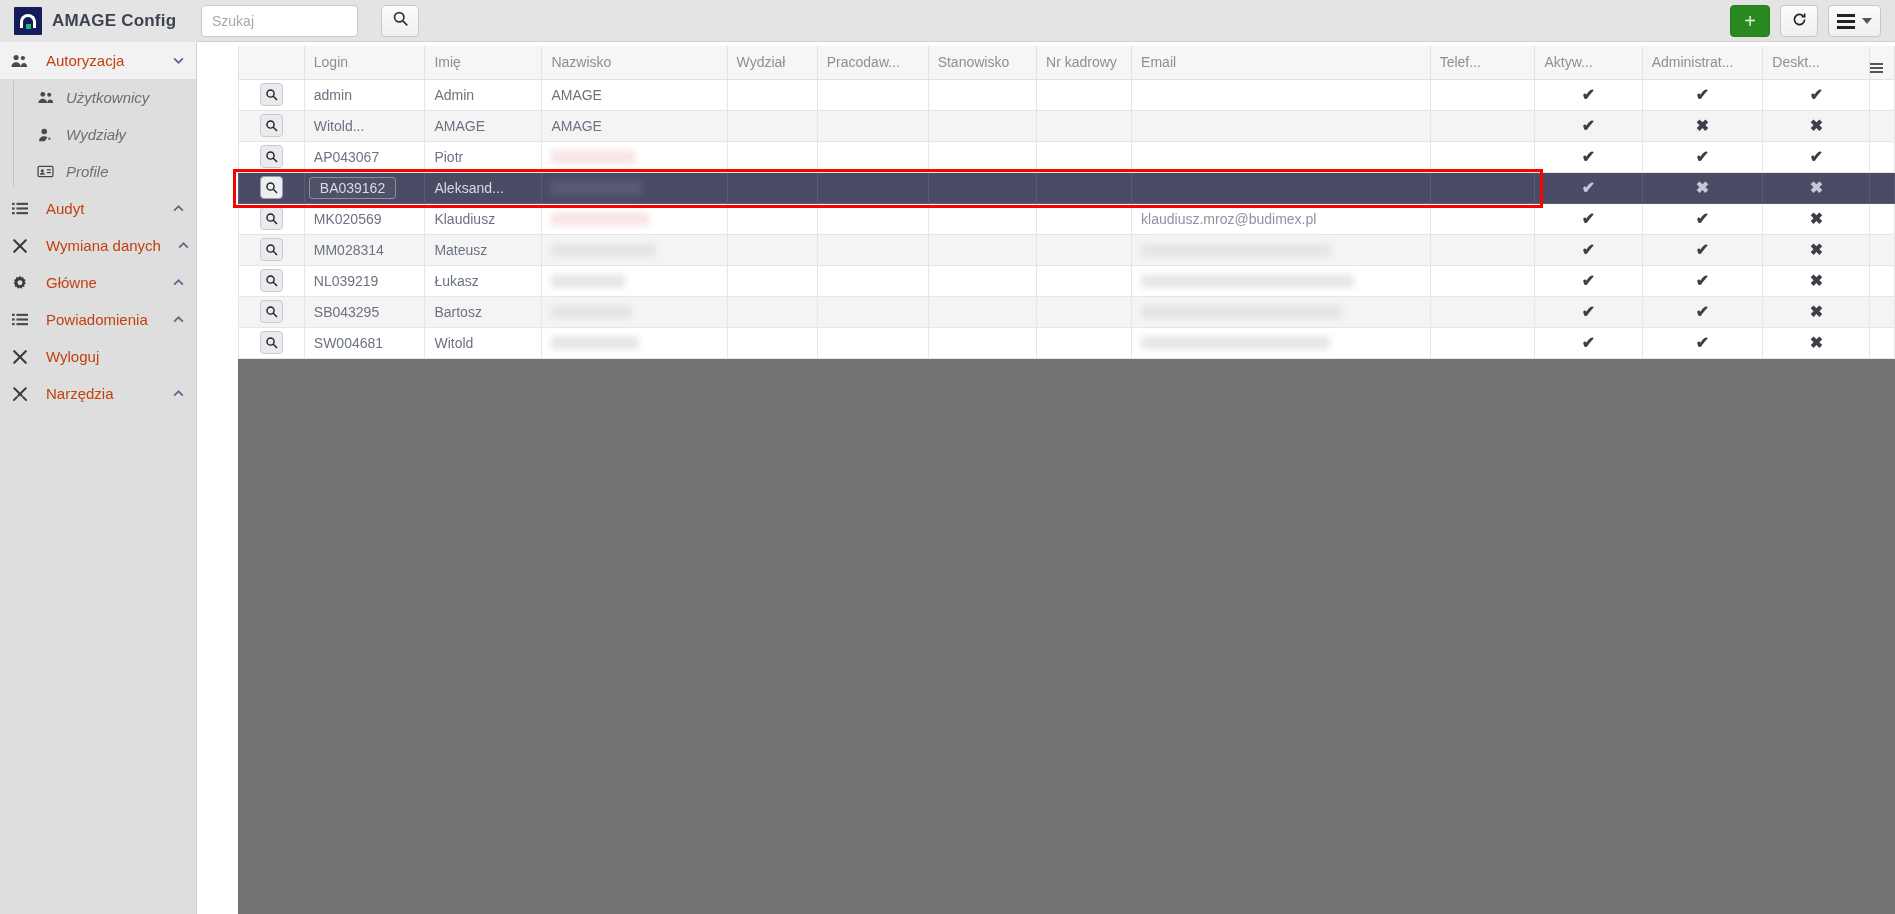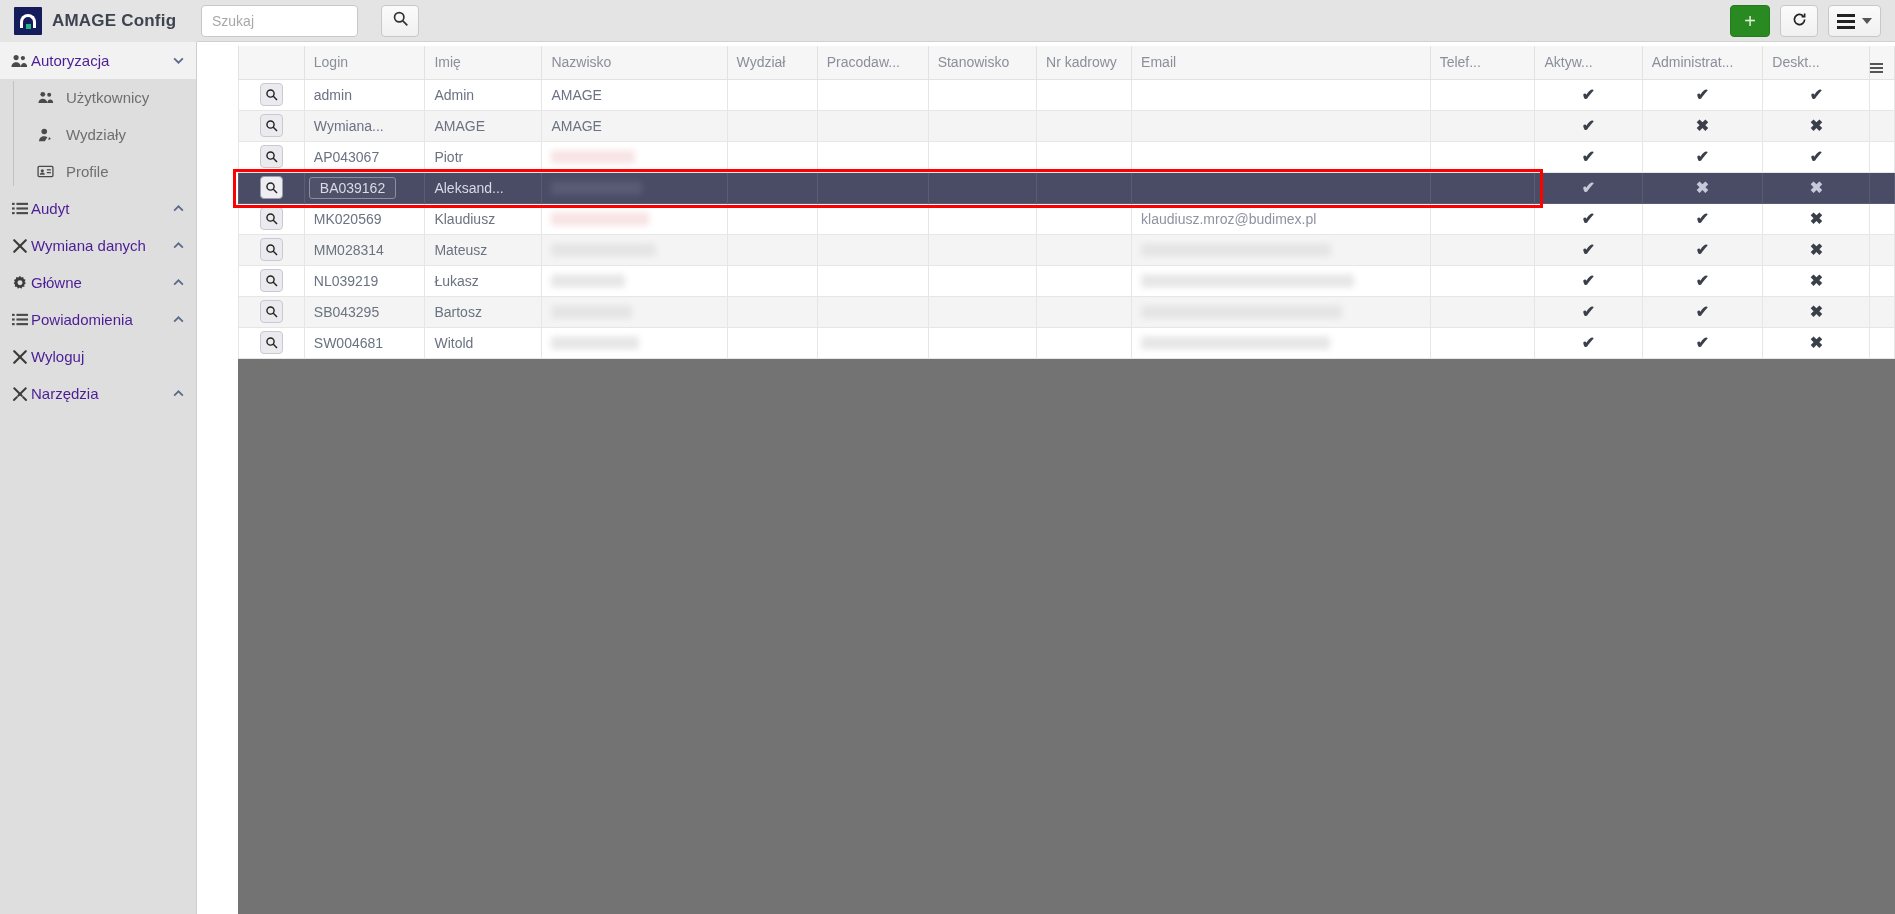--- a/index.html
+++ b/index.html
@@ -80,32 +80,32 @@
   }
 
   
   .sidebar {
     position: absolute; top: 42px; left: 0; width: 197px; height: 872px;
     background: #dedede;
     border-right: 1px solid #cfcfcf;
   }
   .nav-item {
     height: 37px; display: flex; align-items: center;
-    padding: 0 12px 0 10px; gap: 2px; cursor: pointer;
-    color: #4c1d95; font-size: 15px; position: relative;
+    padding: 0 12px 0 10px; gap: 17px; cursor: pointer;
+    color: #c2410c; font-size: 15px; position: relative;
   }
   .nav-item.active { background: #f2f2f2; }
   .nav-item .ic {
     width: 19px; display: flex; align-items: center; justify-content: center;
     color: #4a4a4a; font-size: 14px; flex: 0 0 19px;
   }
   .nav-item .lbl { flex: 1 1 auto; white-space: nowrap; }
   .chev { width: 12px; flex: 0 0 12px; display: flex; justify-content: center; }
   .chev svg { display: block; }
-  .subnav { position: relative; padding-left: 26px; }
+  .subnav { position: relative; padding-left: 26px; font-style: italic; }
   .subnav::before {
     content: ""; position: absolute; left: 13px; top: 2px; bottom: 4px;
     width: 1px; background: #c2c2c2;
   }
   .sub-item {
     height: 37px; display: flex; align-items: center; gap: 11px;
     padding-left: 10px; cursor: pointer; color: #6f6f6f; font-size: 15px;
   }
   .sub-item .ic { width: 19px; flex: 0 0 19px; display: flex; align-items: center; justify-content: center; color: #4a4a4a; }
 
@@ -465,21 +465,21 @@
               <td class="c-ctr"><span class="mark">✔</span></td>
               <td></td>
             </tr>
             <tr class="alt">
               <td class="c-mag"><span class="mag-btn">
                   <svg width="13" height="13" viewBox="0 0 20 20" fill="none" stroke="#222" stroke-width="2.2">
                     <circle cx="8.5" cy="8.5" r="5.5"></circle>
                     <line x1="12.8" y1="12.8" x2="18.5" y2="18.5"></line>
                   </svg>
                 </span></td>
-              <td><span>Wymiana...</span></td>
+              <td><span>Witold...</span></td>
               <td>AMAGE</td>
               <td><span>AMAGE</span></td>
               <td></td>
               <td></td>
               <td></td>
               <td></td>
               <td></td>
               <td></td>
               <td class="c-ctr"><span class="mark">✔</span></td>
               <td class="c-ctr"><span class="mark">✖</span></td>

